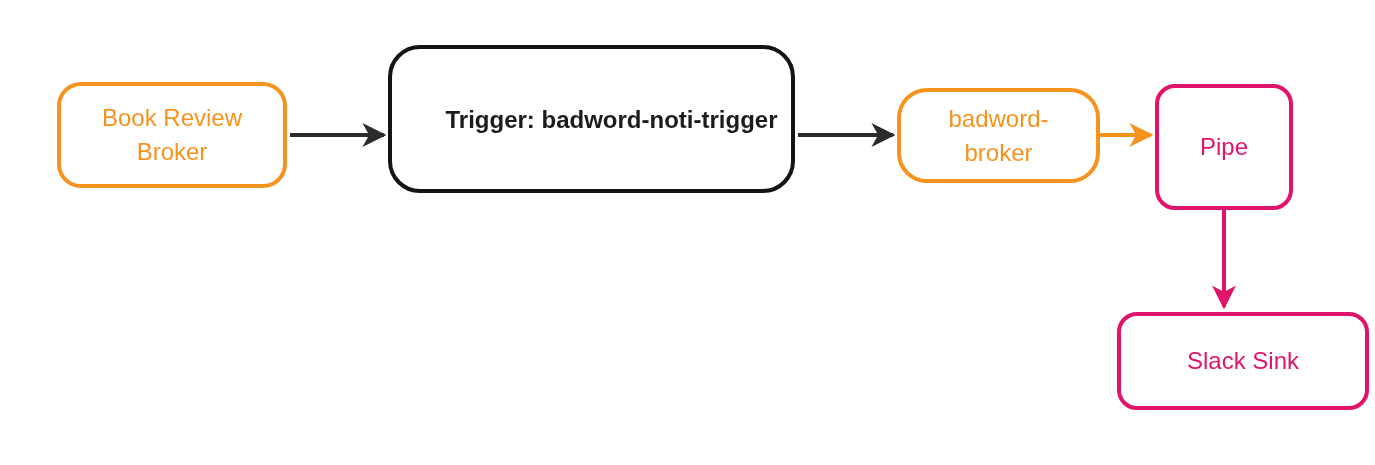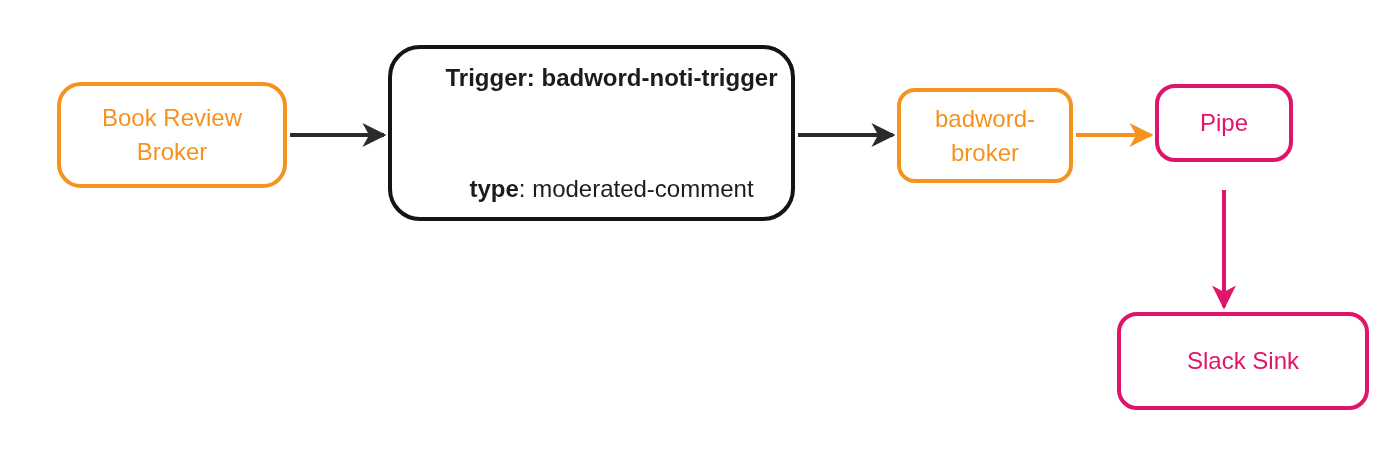--- a/index.html
+++ b/index.html
@@ -25,23 +25,23 @@
     background: #ffffff;
     box-sizing: border-box;
     font-size: 24px;
     line-height: 34px;
   }
   .node.orange { border: 4px solid var(--orange); color: var(--orange); }
   .node.pink   { border: 4px solid var(--pink);   color: var(--pink); }
   .node.dark   { border: 4px solid var(--ink);    color: var(--ink); }
 
   #node-book    { left: 57px;   top: 82px;  width: 230px; height: 106px; border-radius: 24px; }
-  #node-trigger { left: 388px;  top: 45px;  width: 407px; height: 176px; border-radius: 32px; line-height: 37px; }
-  #node-badword { left: 897px;  top: 88px;  width: 176px; height: 95px;  border-radius: 18px; }
-  #node-pipe    { left: 1155px; top: 84px;  width: 138px; height: 78px; border-radius: 20px; }
+  #node-trigger { left: 388px;  top: 45px;  width: 407px; height: 148px; border-radius: 32px; line-height: 37px; }
+  #node-badword { left: 897px;  top: 88px;  width: 203px; height: 95px;  border-radius: 30px; }
+  #node-pipe    { left: 1155px; top: 84px;  width: 138px; height: 126px; border-radius: 20px; }
   #node-slack   { left: 1117px; top: 312px; width: 252px; height: 98px;  border-radius: 20px; }
 
   .trigger-line { white-space: pre-wrap; color: #1c1c1c; }
   .b { font-weight: bold; }
 
   svg.edges {
     position: absolute;
     left: 0; top: 0;
     width: 1375px;
     height: 465px;
@@ -80,23 +80,20 @@
 
   <div class="node orange" id="node-book">
     <span>Book Review</span>
     <span>Broker</span>
   </div>
 
   <div class="node dark" id="node-trigger">
     <div class="trigger-line">
       <span class="b">Trigger: badword-noti-trigger</span>
     </div>
-    <div class="trigger-line">
-      <span class="b">type</span><span>: moderated-comment</span>
-    </div>
   </div>
 
   <div class="node orange" id="node-badword">
     <span>badword-</span>
     <span>broker</span>
   </div>
 
   <div class="node pink" id="node-pipe">
     <span>Pipe</span>
   </div>

